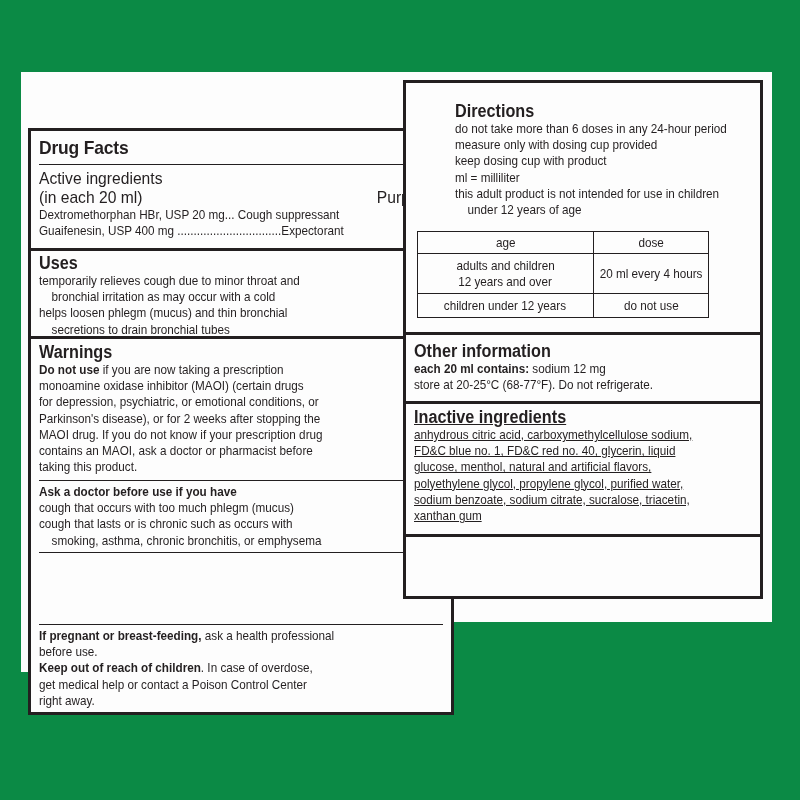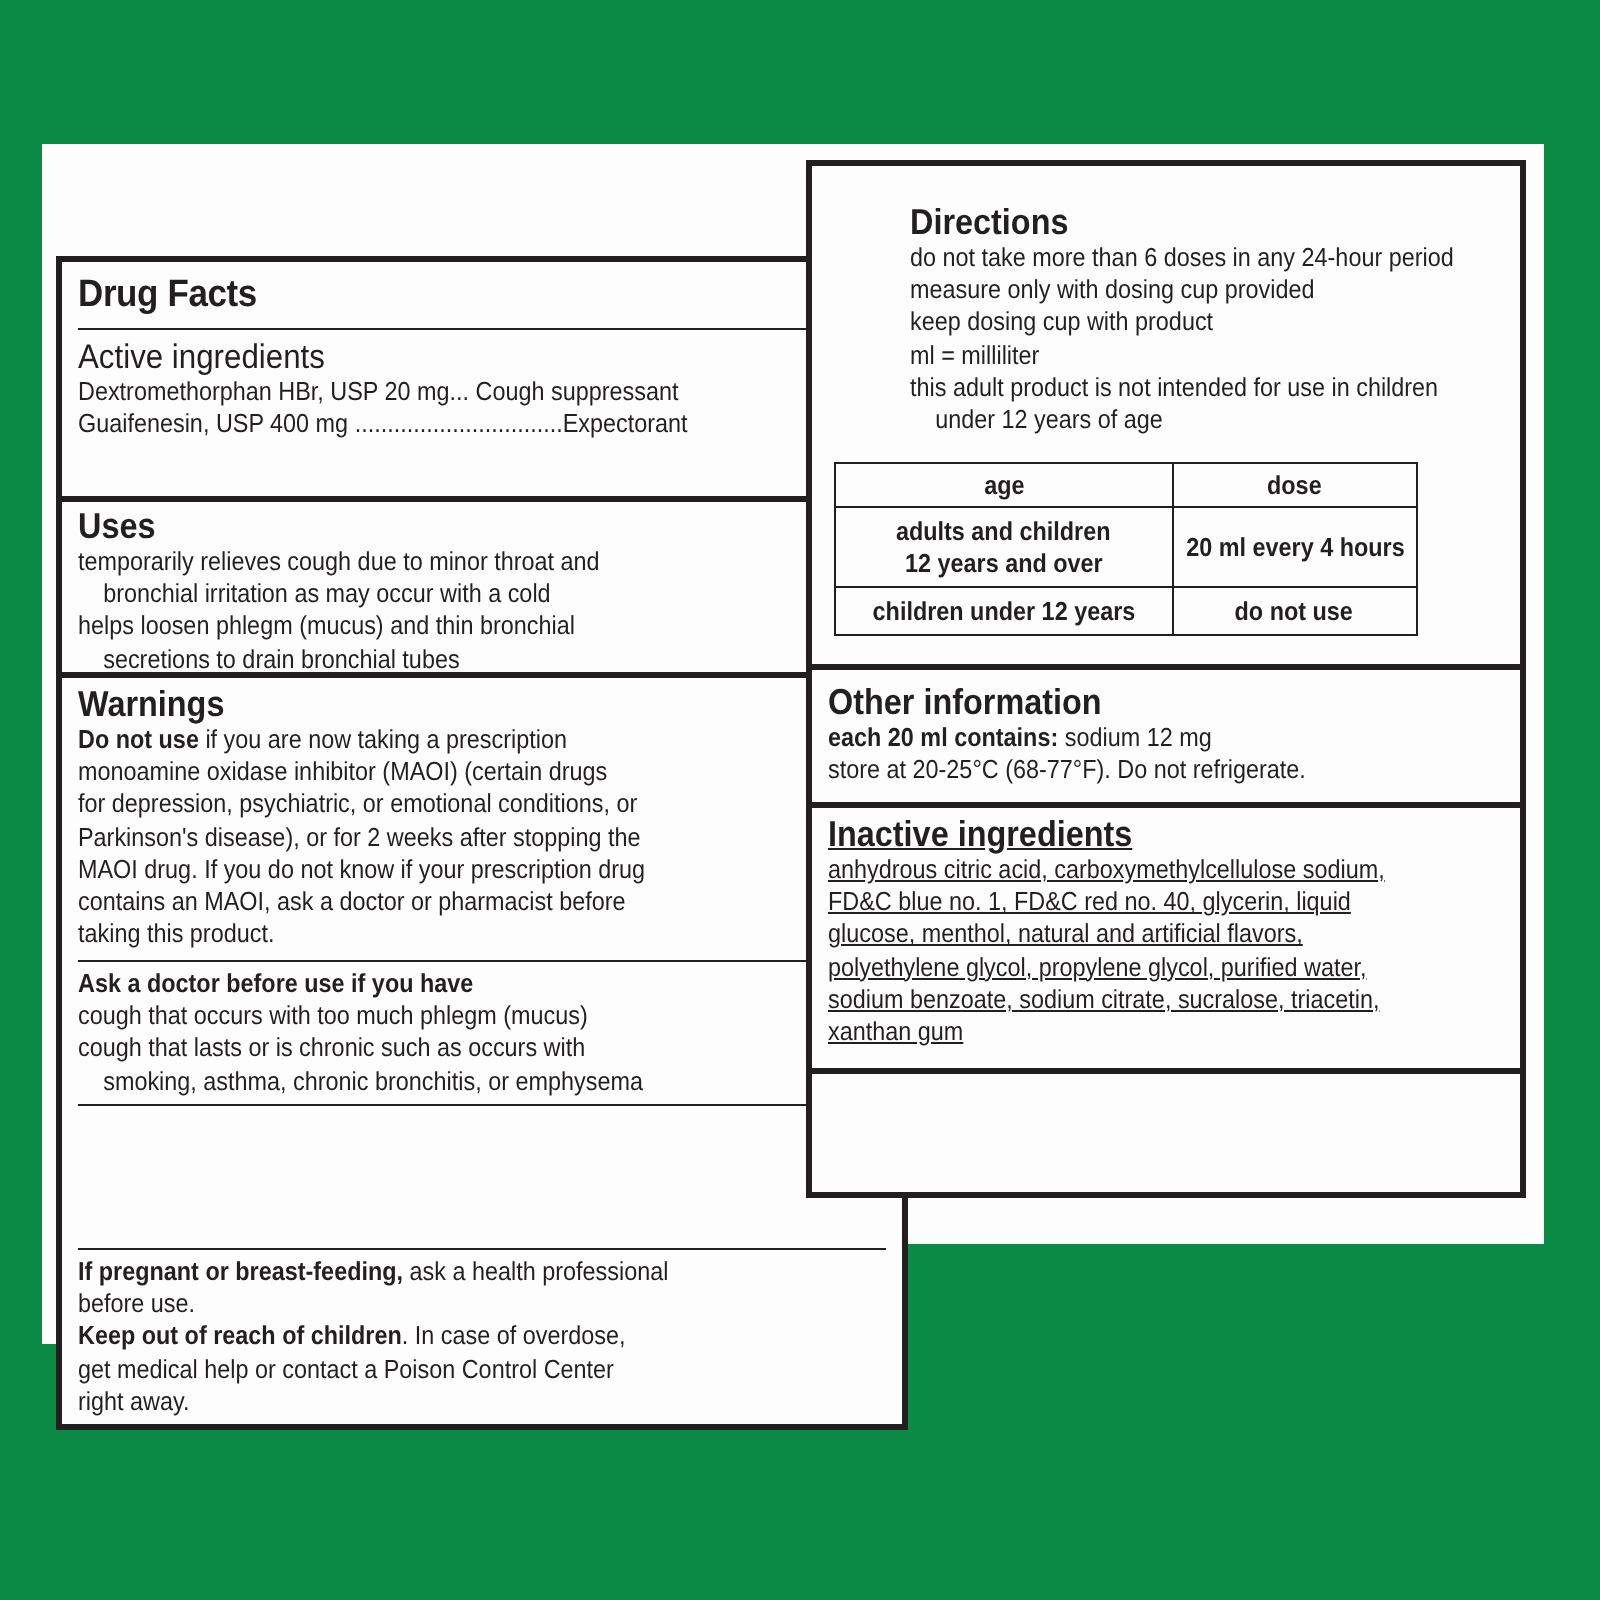--- a/index.html
+++ b/index.html
@@ -35,20 +35,24 @@
 
 <div class="box" style="left:28px;top:80px;width:426px;height:587px;margin-top:48px;">
 
   <div class="sec" style="top:6px;">
     <div class="h1">Drug Facts</div>
   </div>
   <div class="sep-thin" style="top:33px;"></div>
 
   <div class="sec" style="top:38px;">
     <div class="big">Active ingredients</div>
+    <div class="row2">
+      <span class="big">(in each 20 ml)</span>
+      <span class="big" style="transform-origin:right;">Purposes</span>
+    </div>
     <div class="t" style="width:381px;">
       <span>Dextromethorphan HBr, USP 20 mg</span><span>...</span> <span>Cough suppressant</span>
     </div>
     <div class="t" style="width:381px;">
       <span>Guaifenesin, USP 400 mg</span> <span>................................</span><span>Expectorant</span>
     </div>
   </div>
 
   <div class="sep-thick" style="top:117px;"></div>
 
@@ -101,21 +105,21 @@
   <div class="sec" style="top:18px;margin-left:41px;">
     <div class="h2">Directions</div>
     <div class="t">do not take more than 6 doses in any 24-hour period</div>
     <div class="t">measure only with dosing cup provided</div>
     <div class="t">keep dosing cup with product</div>
     <div class="t">ml = milliliter</div>
     <div class="t">this adult product is not intended for use in children</div>
     <div class="t ind">under 12 years of age</div>
   </div>
 
-  <table class="dose" style="left:11px;top:148px;width:292px;font-weight:bold;">
+  <table class="dose" style="left:11px;top:148px;width:292px;">
     <tbody>
         <tr style="height:22px;">
       <td style="width:176px;"><span class="sq">age</span></td>
       <td><span class="sq">dose</span></td>
     </tr>
     <tr style="height:40px;">
       <td>
         <span class="sq">adults and children</span><br>
         <span class="sq">12 years and over</span>
       </td>

